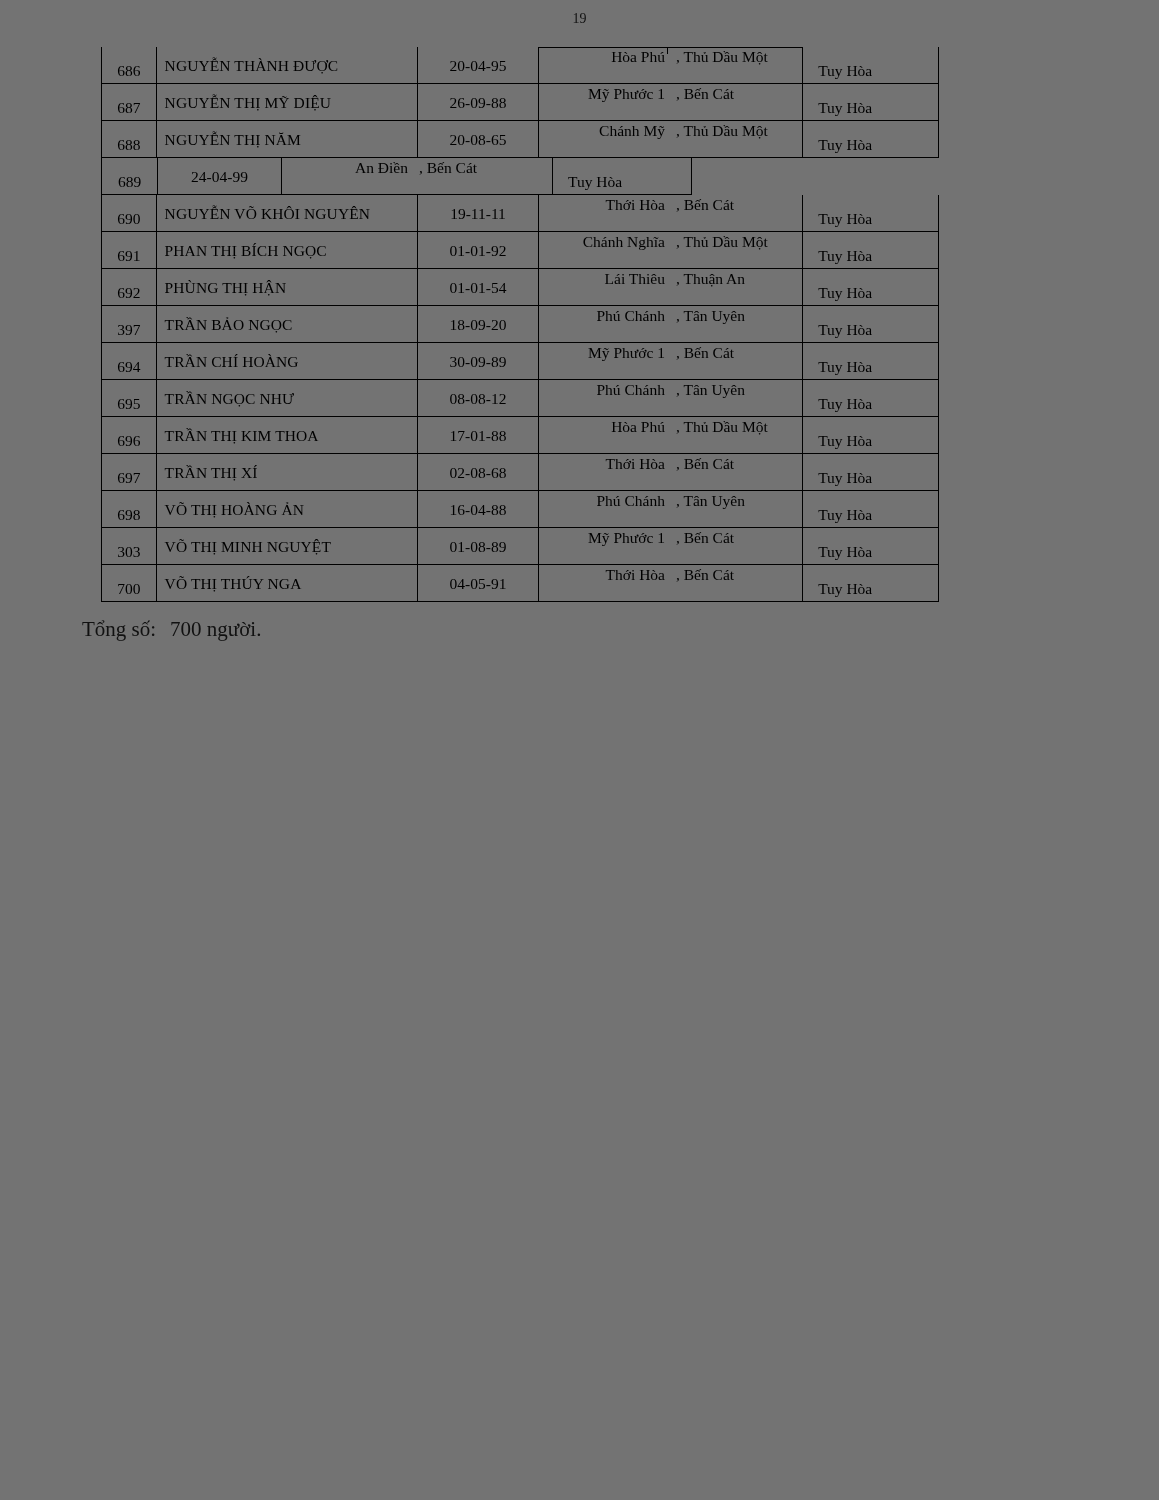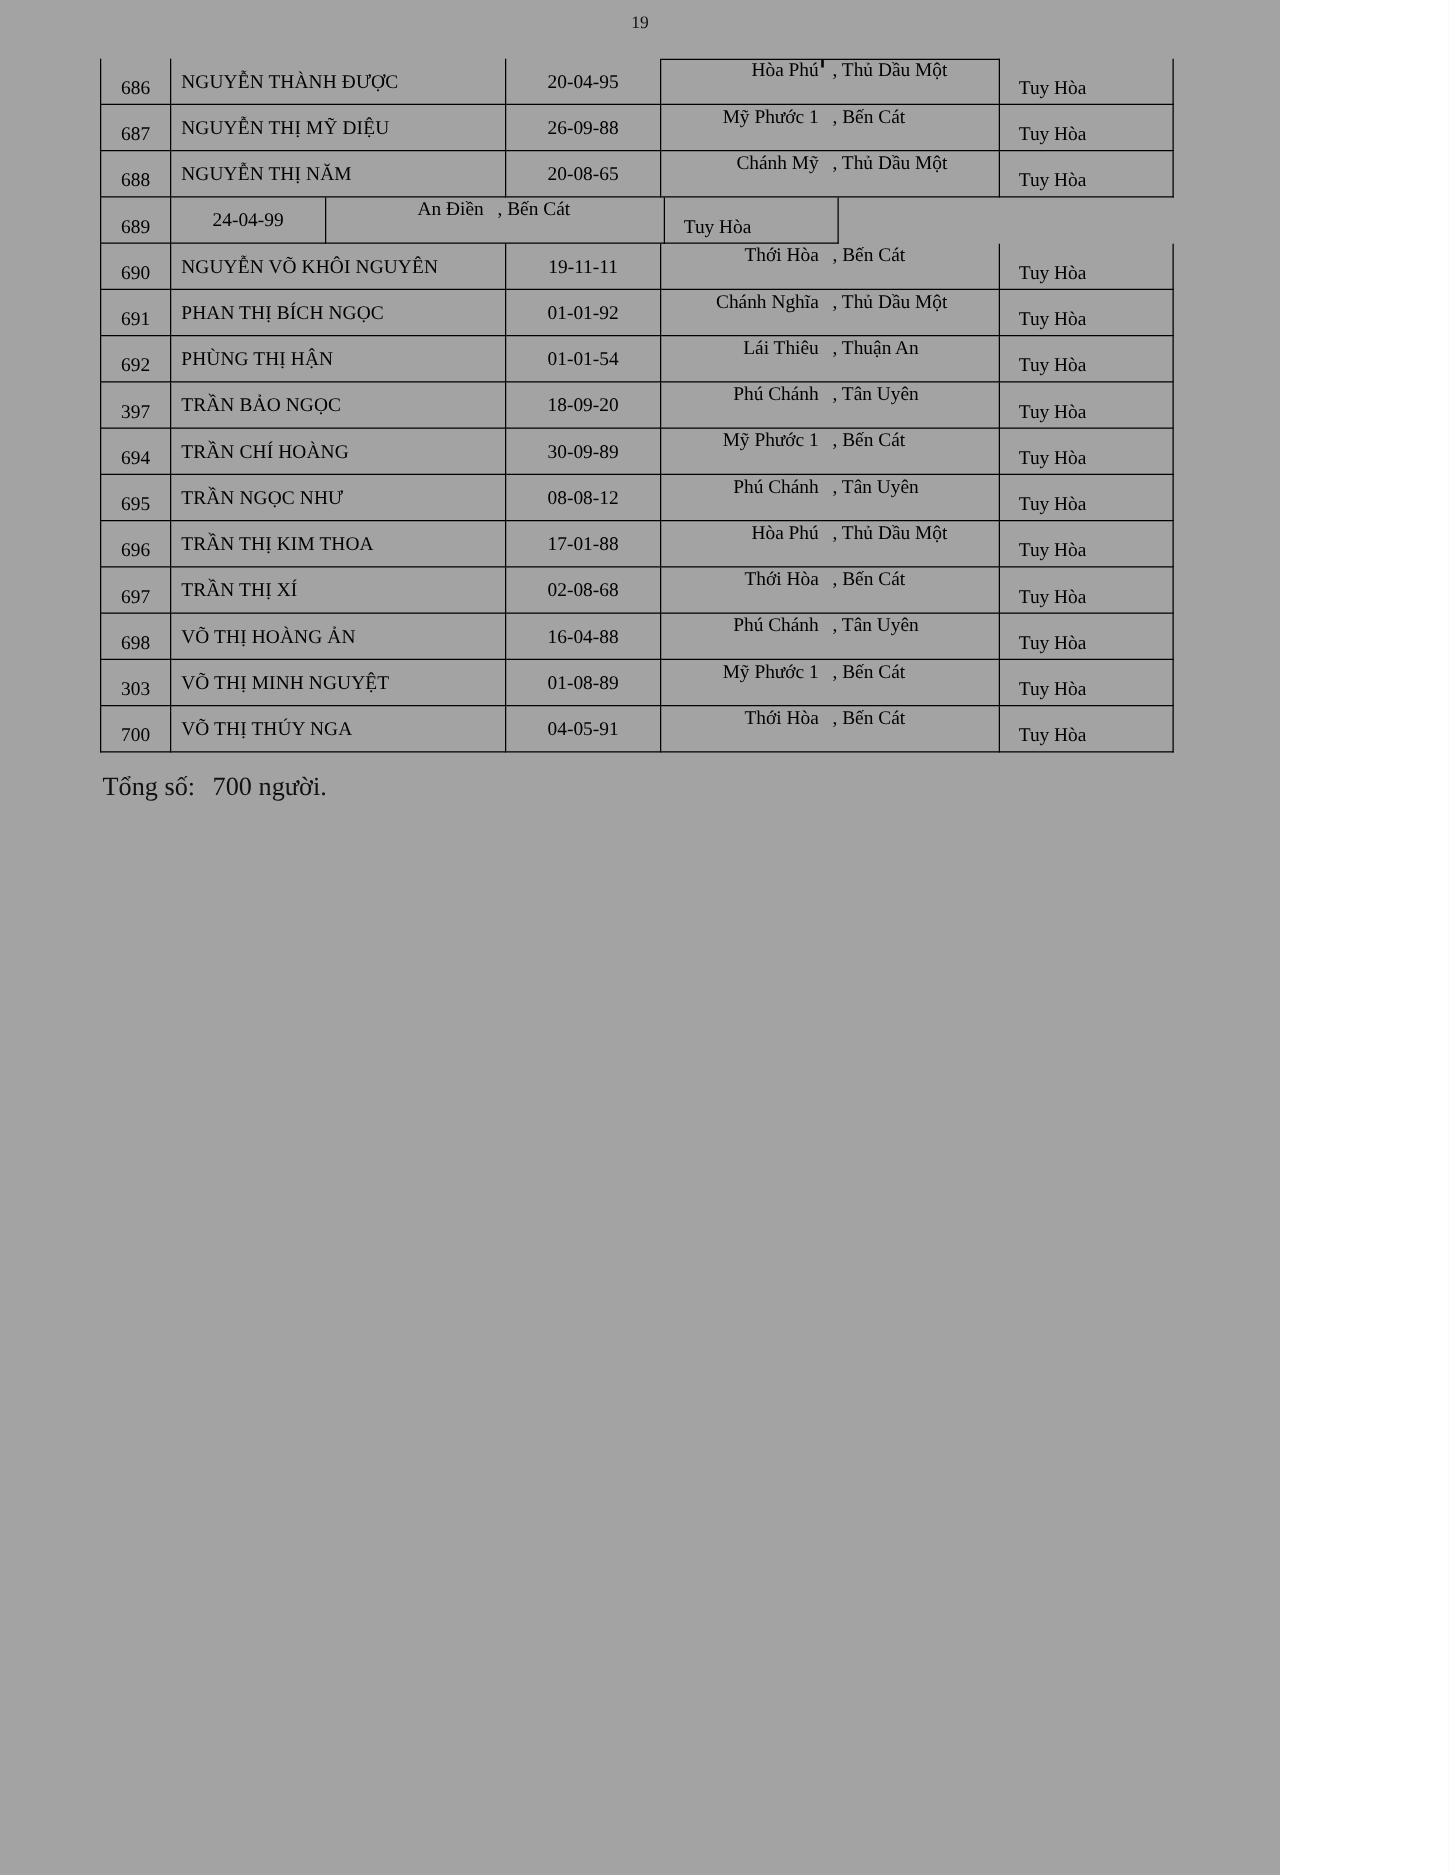--- a/index.html
+++ b/index.html
@@ -3,43 +3,44 @@
 <meta charset="utf-8">
 <style>
   * { margin: 0; padding: 0; box-sizing: border-box; }
   html, body { background: #ffffff; }
   body {
     font-family: "Liberation Serif", "DejaVu Serif", serif;
     color: #000000;
   }
   .page {
     position: relative;
-    width: 1024px;
+    width: 1159px;
     height: 1500px;
-    background: #a3a3a3;
+    background: #737373;
     overflow: hidden;
   }
   .page-number {
     position: absolute;
     top: 11px;
     left: 0;
     width: 100%;
     text-align: center;
     font-size: 14px;
     color: #111;
   }
   .roster-table {
     position: absolute;
     left: 80px;
     top: 47px;
     width: 859px;
   }
   .row {
     display: flex;
     height: 37px;
+    margin-left: 21px;
   }
   .cell {
     display: flex;
     align-items: flex-end;
     border-right: 1.5px solid #000;
     border-bottom: 1.5px solid #000;
     font-size: 15.5px;
     line-height: 1;
     overflow: hidden;
     white-space: nowrap;

